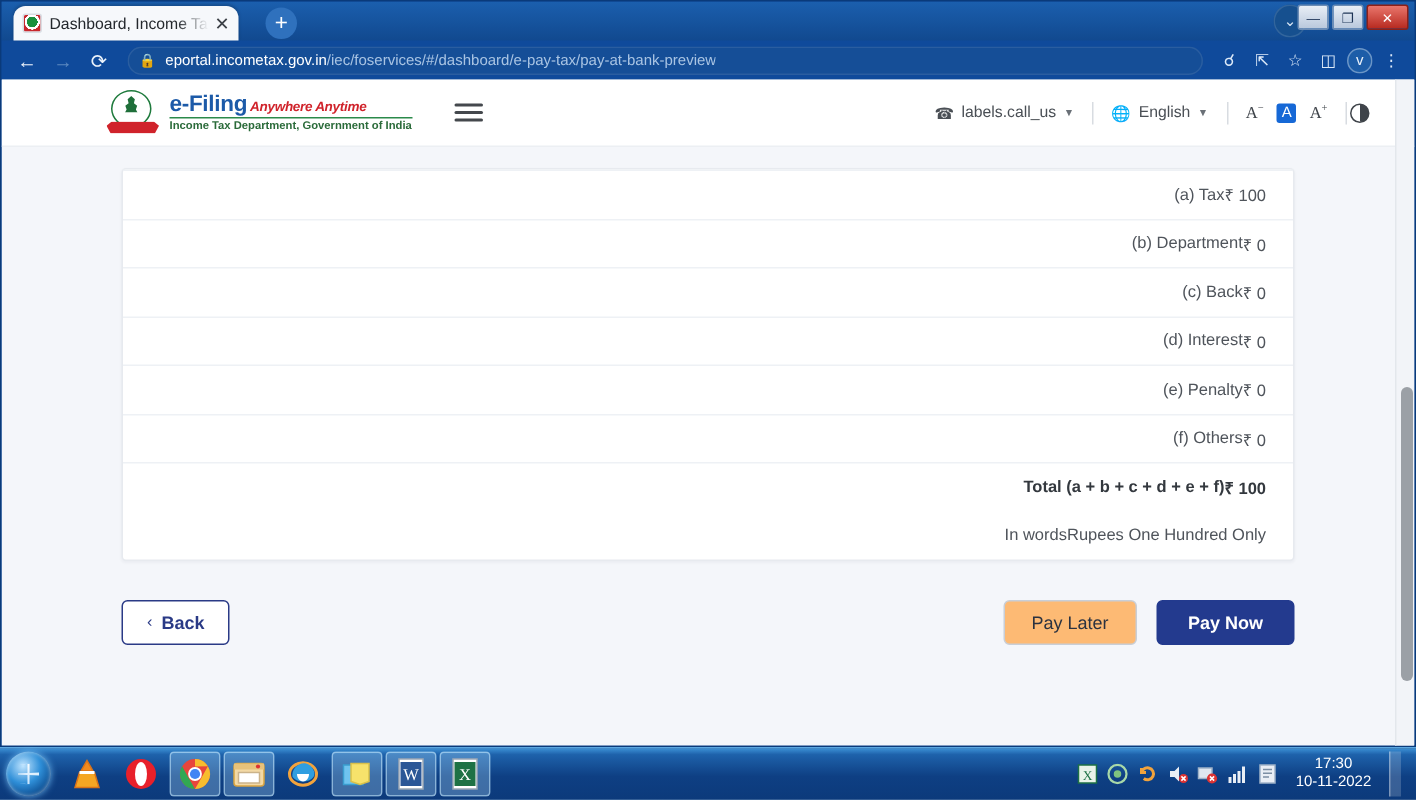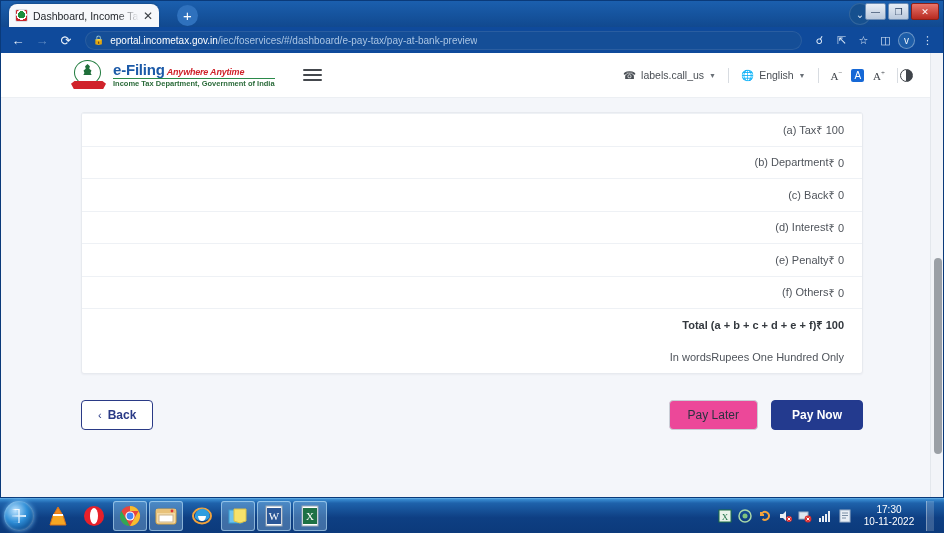--- a/index.html
+++ b/index.html
@@ -196,21 +196,21 @@
     font-size: 12px; border-radius: 4px; cursor: pointer;
     display: inline-flex; align-items: center; justify-content: center; gap: 6px;
     font-family: "Liberation Sans", sans-serif;
   }
   .btn-back {
     background: #fff; border: 1px solid #2a3a86; color: #2a3a86;
     padding: 0 16px; height: 30px; font-weight: bold;
   }
   .btn-back .chev { font-size: 11px; font-weight: normal; }
   .btn-later {
-    background: #ec4899; border: 1px solid #c9ced6; color: #2b3240;
+    background: #fdba74; border: 1px solid #c9ced6; color: #2b3240;
     padding: 0 18px; height: 30px; margin-left: auto;
   }
   .btn-now {
     background: #233a8e; border: 1px solid #233a8e; color: #fff;
     padding: 0 20px; height: 30px; margin-left: 13px; font-weight: bold;
   }
 
   
   .pscroll {
     position: absolute; right: 0; top: 0; width: 13px; height: 446px;

